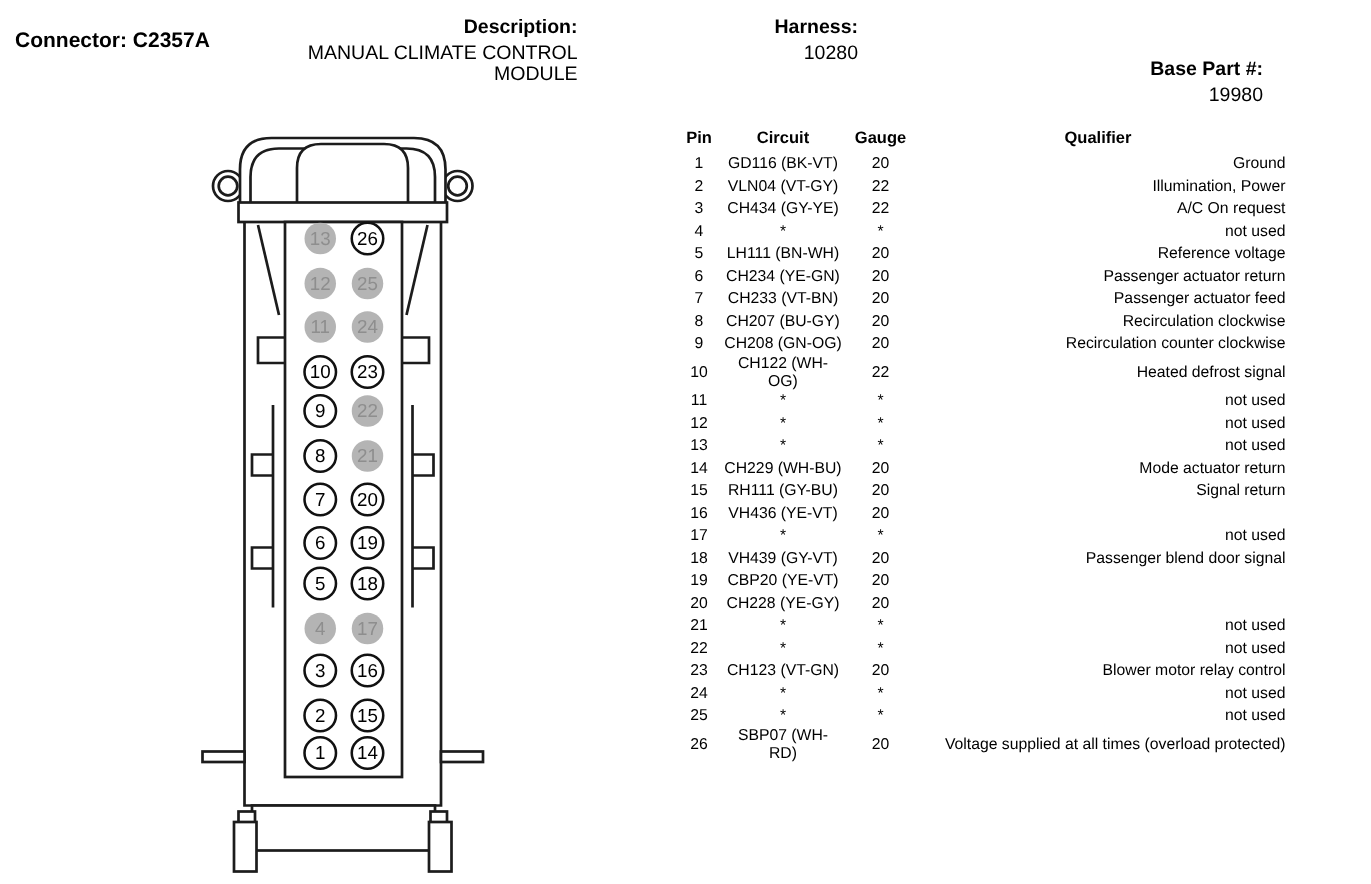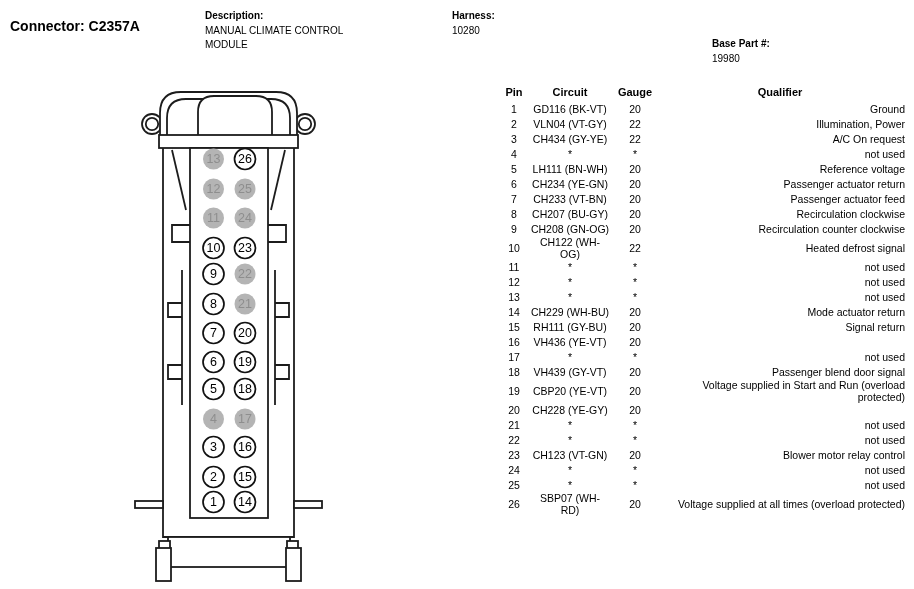--- a/index.html
+++ b/index.html
@@ -2,32 +2,32 @@
 <html><head>
 <meta charset="utf-8">
 <style>
   html,body { margin:0; padding:0; }
   body {
     width:914px; height:589px; position:relative; overflow:hidden;
     background:#ffffff; color:#000;
     font-family:"Liberation Sans", sans-serif;
   }
   .hdr-title { position:absolute; left:10px; top:18px; font-size:14px; font-weight:bold; white-space:nowrap; }
-  .hdr-block { position:absolute; text-align:left; font-size:10px; }
+  .hdr-block { position:absolute; text-align:right; font-size:13px; }
   .hdr-label { font-weight:bold; }
   .hdr-value { margin-top:3px; white-space:pre-line; line-height:13.5px; }
   #desc-block  { left:205px; top:10px; width:180px; }
   #harness-block { left:452px; top:10px; width:120px; }
   #basepart-block { left:712px; top:10px; width:130px;margin-top:28px; }
 
   #diagram { position:absolute; left:0; top:60px; width:457px; height:529px; }
   #diagram text { font-family:"Liberation Sans", sans-serif; font-size:12.5px; }
 
   #pinout-table { position:absolute; left:455px; top:86px; width:459px; font-size:10.5px; }
-  .thead, .trow { display:grid; grid-template-columns:22px 90px 40px 250px 57px; align-items:center;margin-left:48px; }
+  .thead, .trow { display:grid; grid-template-columns:22px 90px 40px 250px 57px; align-items:center; }
   .thead { font-weight:bold; font-size:11px; margin-bottom:4px; }
   .thead > div { text-align:center; line-height:12px; }
   .trow { min-height:15px; }
   .cell { line-height:11.5px; }
   .cell.pin     { text-align:center; }
   .cell.circuit { text-align:center; white-space:pre-line; }
   .cell.gauge   { text-align:center; }
   .cell.func    { text-align:right; padding-left:4px; white-space:pre-line; }
   .cell.qual    { text-align:center; }
 </style>
@@ -275,22 +275,20 @@
         <div class="cell pin">18</div>
         <div class="cell circuit">VH439 (GY-VT)</div>
         <div class="cell gauge">20</div>
         <div class="cell func">Passenger blend door signal</div>
         <div class="cell qual"></div>
       </div>
       <div class="trow">
         <div class="cell pin">19</div>
         <div class="cell circuit">CBP20 (YE-VT)</div>
         <div class="cell gauge">20</div>
-        <div class="cell func">Voltage supplied in Start and Run (overload
-protected)</div>
         <div class="cell qual"></div>
       </div>
       <div class="trow">
         <div class="cell pin">20</div>
         <div class="cell circuit">CH228 (YE-GY)</div>
         <div class="cell gauge">20</div>
         <div class="cell qual"></div>
       </div>
       <div class="trow">
         <div class="cell pin">21</div>

